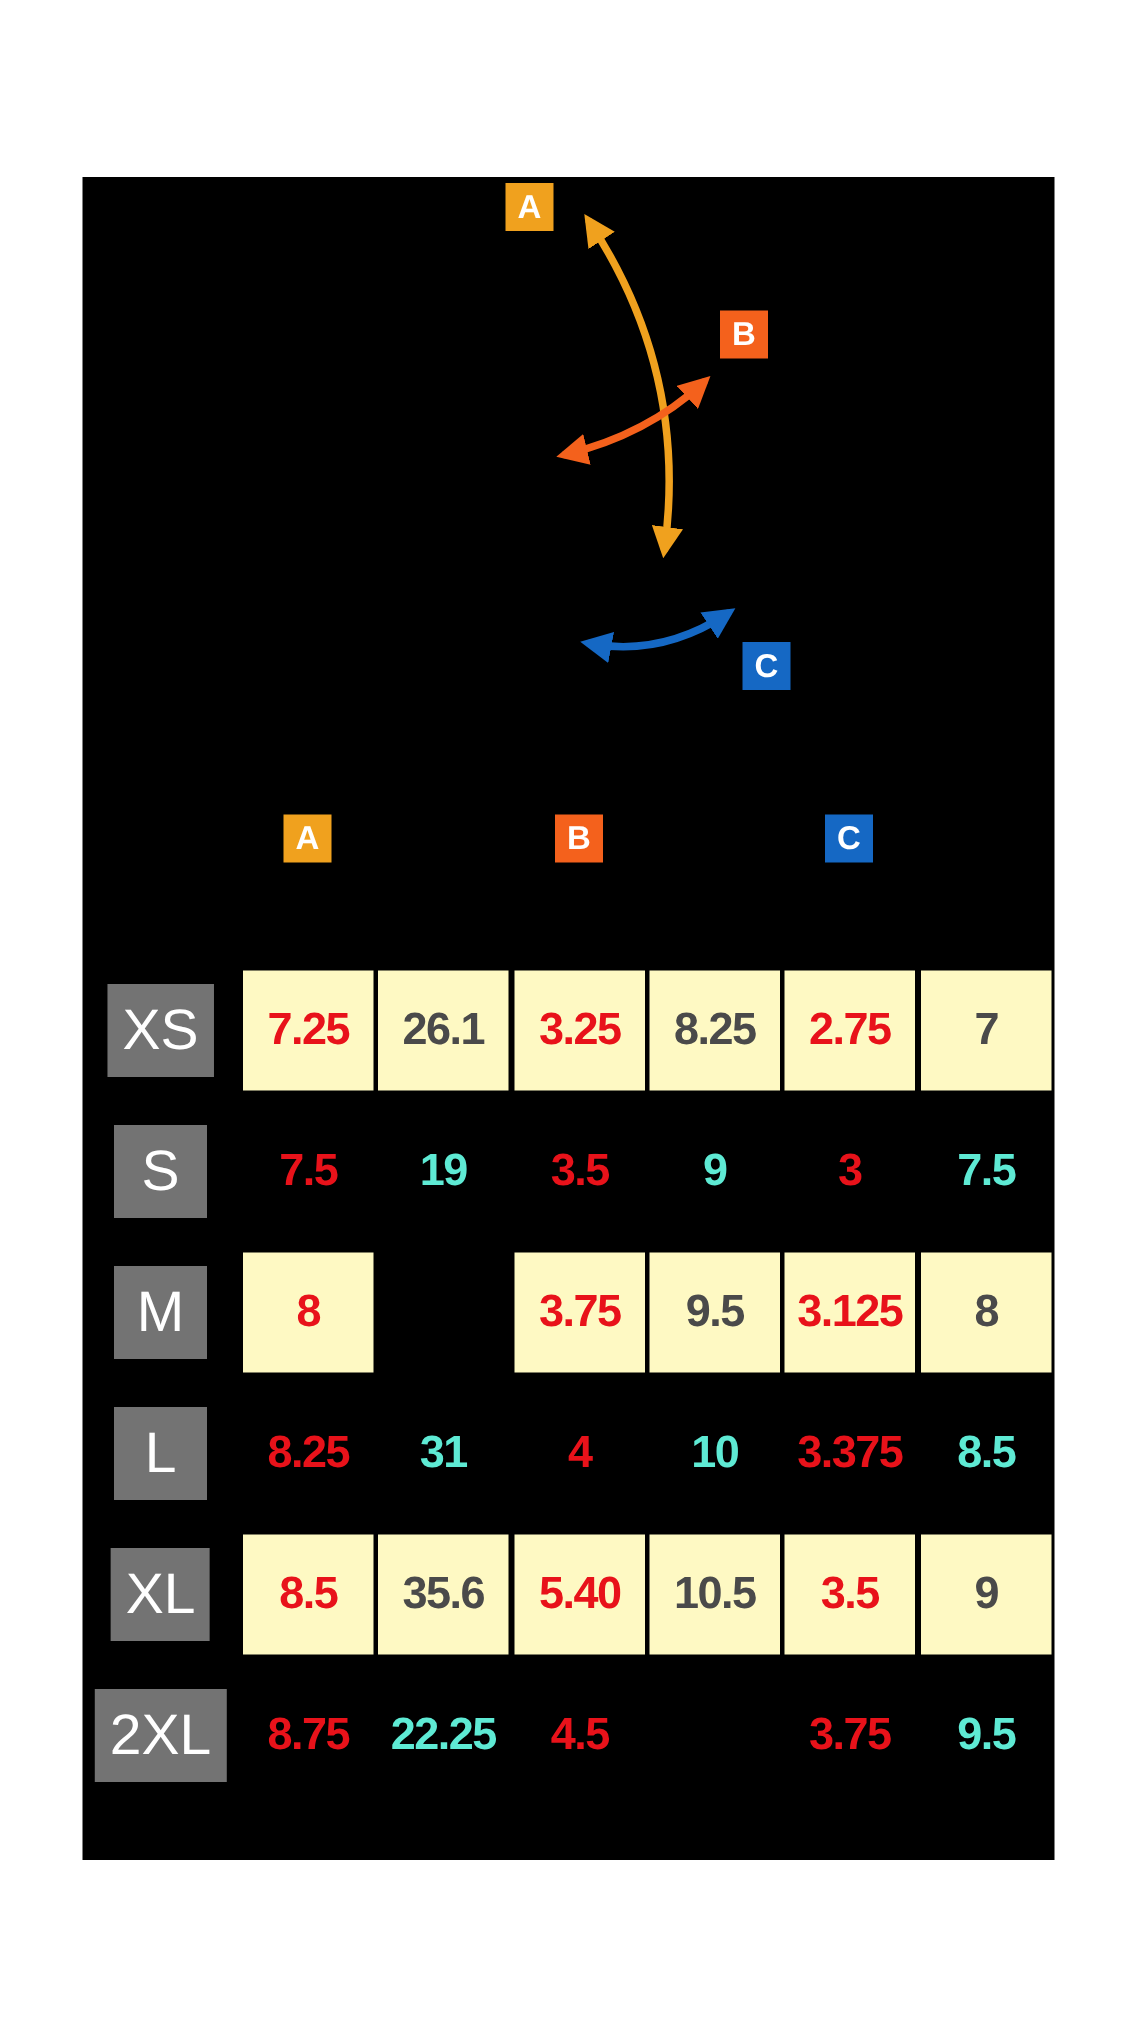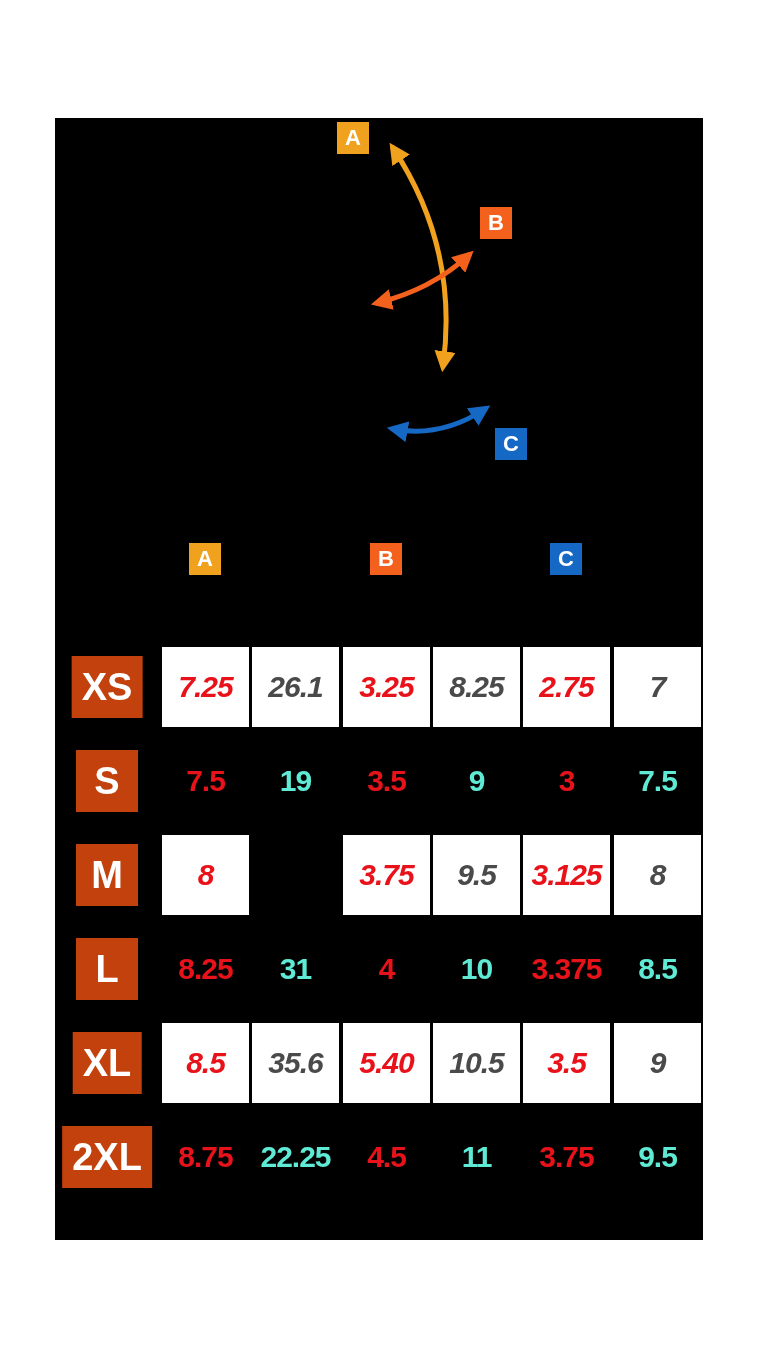--- a/index.html
+++ b/index.html
@@ -29,31 +29,31 @@
   #diag-c { left:440px; top:310px; }
   
   #head-a { left:134px; top:425px; }
   #head-b { left:315px; top:425px; }
   #head-c { left:495px; top:425px; }
   
   .row { position:absolute; left:0; width:648px; height:80px; }
   .size-box {
     position:absolute; left:52px; top:50%;
     transform:translate(-50%,-50%);
-    background:#c2410c; color:#ffffff;
-    font-weight:700; font-size:38px; line-height:1;
+    background:#737373; color:#ffffff;
+    font-weight:400; font-size:38px; line-height:1;
     height:62px; min-width:62px; padding:1px 10px;
     display:flex; align-items:center; justify-content:center;
   }
   .cell {
     position:absolute; top:0; width:87px; height:80px;
     display:flex; align-items:center; justify-content:center;
     font-size:30px; font-weight:700; letter-spacing:-1px; line-height:1;
   }
-  .row.shaded .cell { background:#ffffff;font-style:italic; }
+  .row.shaded .cell { background:#fef9c3; }
   .cell.in { color:#E8121A; }
   .row.shaded .cell.cm { color:#4A4A4A; }
   .row.plain .cell.cm { color:#5eead4;text-align:center; }
   .c0{left:107px}.c1{left:197px}.c2{left:288px}.c3{left:378px}.c4{left:468px}.c5{left:559px}
   #row-0{top:529px}#row-1{top:623px}#row-2{top:717px}#row-3{top:811px}#row-4{top:905px}#row-5{top:999px}
 </style>
 </head>
 <body>
 
 <div class="panel">
@@ -131,18 +131,17 @@
     <div class="cell cm c3">10.5</div>
     <div class="cell in c4">3.5</div>
     <div class="cell cm c5">9</div>
   </div>
 
   <div class="row plain" id="row-5">
     <div class="size-box">2XL</div>
     <div class="cell in c0">8.75</div>
     <div class="cell cm c1">22.25</div>
     <div class="cell in c2">4.5</div>
-    <div class="cell cm c3">11</div>
     <div class="cell in c4">3.75</div>
     <div class="cell cm c5">9.5</div>
   </div>
 
 </div>
 
 </body></html>

